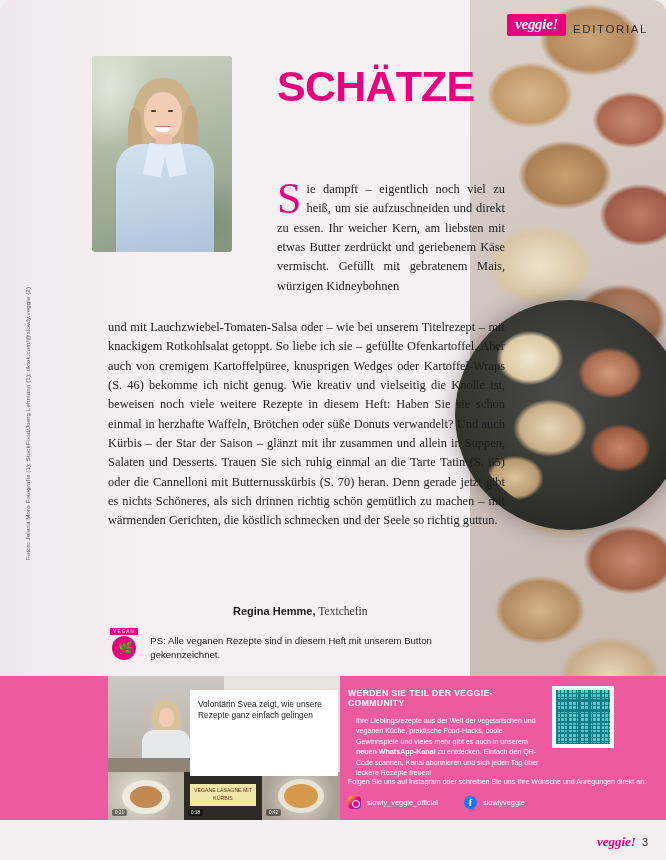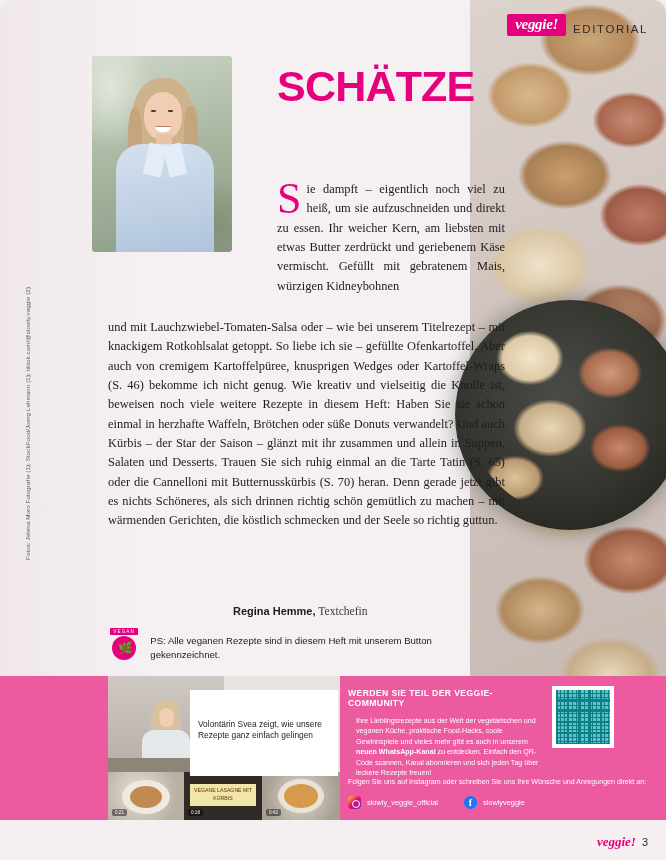--- a/index.html
+++ b/index.html
@@ -319,21 +319,21 @@
     left: 190px; top: 690px; width: 148px; height: 86px;
     background: #ffffff;
     padding: 7px 8px;
   }
   .videos-title {
     font-family: "Liberation Sans", sans-serif;
     font-weight: bold; font-size: 9.6px; line-height: 1.25; color: #e6007e;
   }
   .videos-sub {
     font-family: "Liberation Sans", sans-serif;
-    font-size: 8.4px; line-height: 1.35; color: #1c1c1c; margin-top: 22px;
+    font-size: 8.4px; line-height: 1.35; color: #1c1c1c; margin-top: 2px;
   }
 
   
   .community {
     position: absolute;
     left: 348px; top: 688px; width: 200px;
     color: #ffffff;
     font-family: "Liberation Sans", sans-serif;
   }
   .community h3 {

